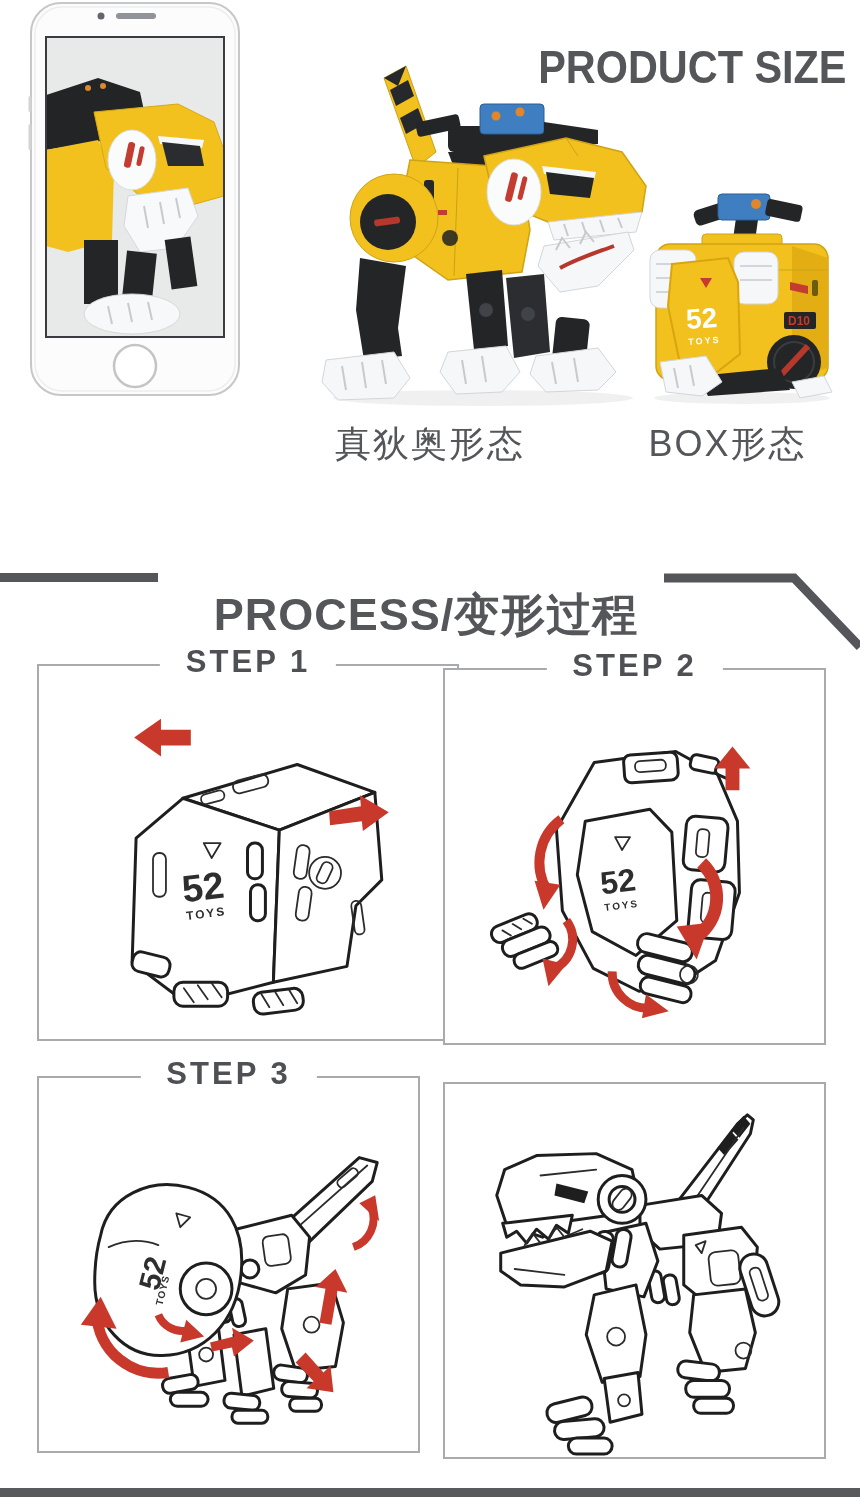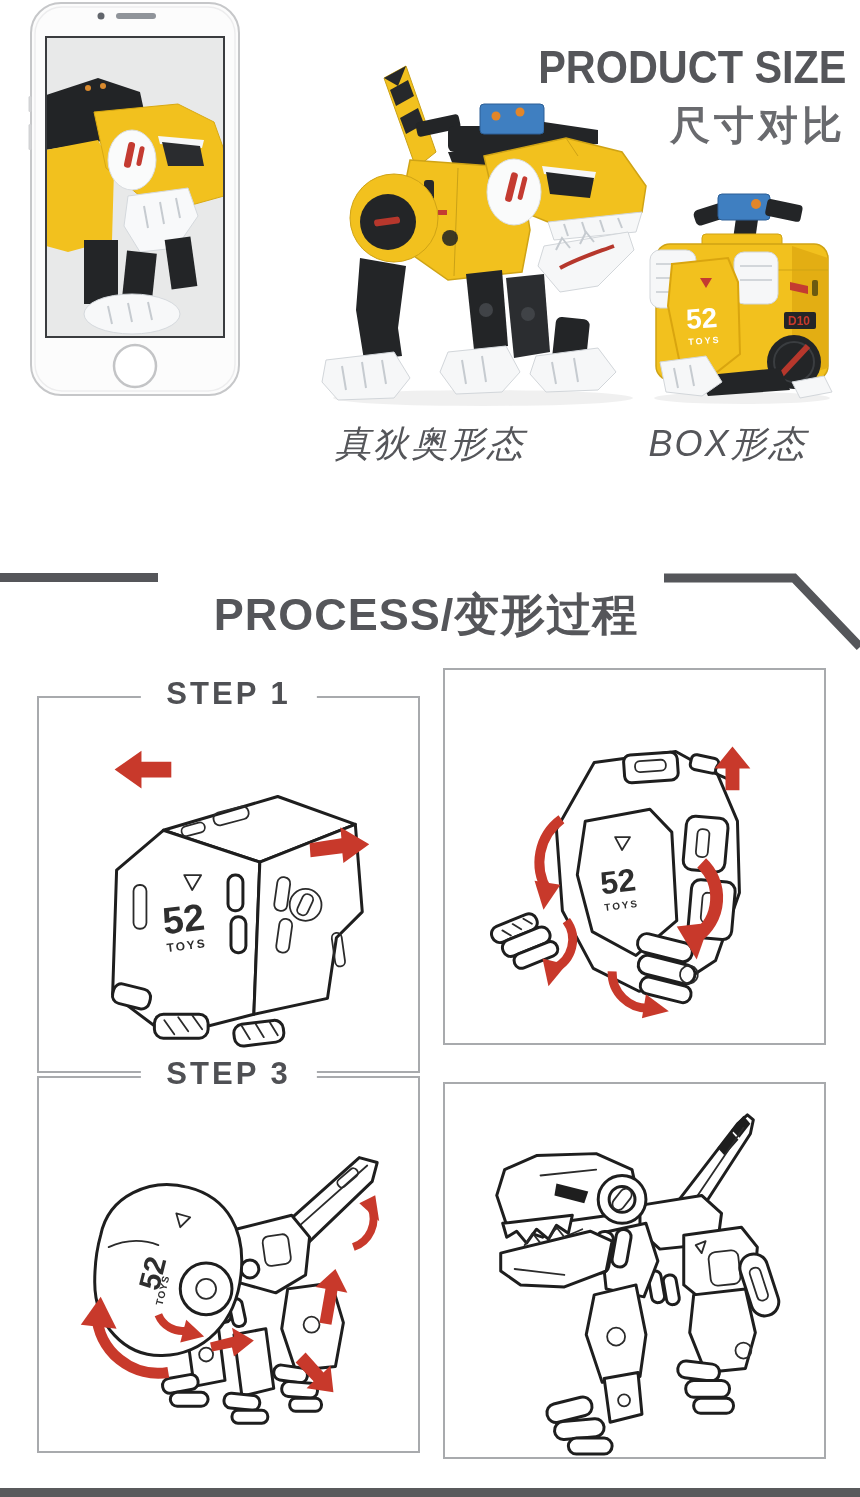--- a/index.html
+++ b/index.html
@@ -1,39 +1,39 @@
 <!DOCTYPE html>
 <html><head>
 <meta charset="utf-8">
 <style>
   html,body{margin:0;padding:0;background:#fff;}
   .page{position:relative;width:860px;height:1497px;background:#ffffff;overflow:hidden;
         font-family:"Liberation Sans", sans-serif;}
   .abs{position:absolute;}
 
   
-  .hero-title{position:absolute;top:44px;right:14px;text-align:right;color:#55565a;}
+  .hero-title{position:absolute;top:44px;right:14px;color:#55565a;}
   .hero-title-en{font-size:46px;font-weight:800;letter-spacing:0;line-height:1.0;
                  transform:scaleX(.9);transform-origin:100% 50%;}
   .hero-title-zh{font-size:40px;font-weight:700;color:#696a6e;letter-spacing:4px;margin-top:8px;}
 
   .form-label{position:absolute;top:420px;font-size:36px;font-weight:500;color:#55565a;
-              letter-spacing:2px;text-align:center;font-style:italic;}
+              letter-spacing:2px;text-align:center;}
   .form-label.beast{left:300px;width:260px;}
   .form-label.box{left:620px;width:215px;}
 
   
   .process-title{position:absolute;left:0;right:8px;top:548px;text-align:center;
                  font-size:45px;font-weight:800;color:#55565a;letter-spacing:1px;}
   .rule-left{position:absolute;left:0;top:573px;width:158px;height:9px;background:#55565a;}
   .rule-right{position:absolute;left:664px;top:569px;width:196px;height:84px;}
 
   
   .step-box{position:absolute;width:379px;height:373px;border:2px solid #a8aaad;background:#fff;}
-  .step-box.s1{left:37px;top:696px;}
+  .step-box.s1{left:37px;top:664px;padding-left:39px;}
   .step-box.s2{left:443px;top:668px;}
   .step-box.s3{left:37px;top:1076px;}
   .step-box.s4{left:443px;top:1082px;}
   .step-label{position:absolute;top:-22px;left:50%;transform:translateX(-50%);
               background:#fff;padding:0 26px;font-size:31px;font-weight:800;color:#4f5054;
               letter-spacing:3px;white-space:nowrap;}
   .step-art{position:absolute;left:0;top:0;width:100%;height:100%;overflow:visible;}
 
   .footer-bar{position:absolute;left:0;top:1488px;width:860px;height:9px;background:#595a5c;}
 
@@ -183,21 +183,20 @@
         <path d="M138,190 L166,160" stroke="#b6372c" stroke-width="6" fill="none"></path>
         <path d="M56,190 L138,182 L148,204 L66,210 Z" fill="#232527"></path>
         <path d="M18,176 L64,170 L80,196 L60,210 L24,206 Z" fill="#f6f7f8" stroke="#d2d6da"></path>
         <path d="M32,182 L36,202 M48,179 L52,200" stroke="#c6cbd0" stroke-width="2" fill="none"></path>
         <path d="M150,196 L182,190 L190,206 L158,212 Z" fill="#f6f7f8" stroke="#d2d6da"></path>
       </g>
     </svg>
 
     <div class="hero-title">
       <div class="hero-title-en">PRODUCT SIZE</div>
-      <div class="hero-title-zh">尺寸对比</div>
     </div>
 
     <div class="form-label beast">真狄奥形态</div>
     <div class="form-label box">BOX形态</div>
   </section>
 
   <section>
     <div class="rule-left"></div>
     <svg class="rule-right" viewBox="0 0 196 84">
       <polyline points="0,9 130,9 196,78" fill="none" stroke="#55565a" stroke-width="9"></polyline>
@@ -233,20 +232,21 @@
           <text class="logo52" x="128" y="254" font-size="12" letter-spacing="2" transform="rotate(-7 140 248)">TOYS</text>
         </g>
         <g>
           <path class="red" d="M133,64 L133,80 L103,80 L103,91 L76,72 L103,53 L103,64 Z"></path>
           <path class="red" d="M272,146 L304,141 L303,130 L332,147 L306,166 L305,156 L273,160 Z"></path>
         </g>
       </svg>
     </div>
 
     <div class="step-box s2">
+      <span class="step-label">STEP 2</span>
       <svg class="step-art" viewBox="0 0 381 375">
         <g>
           <path class="ink" d="M150,93 L232,82 L274,105 L294,152 L296,224 L272,292 L234,317 L195,323 L149,300 L118,242 L112,160 Z"></path>
           <rect class="ink" x="180" y="84" width="54" height="28" rx="7" transform="rotate(-4 207 98)"></rect>
           <rect class="ink2" x="191" y="91" width="31" height="11" rx="5" transform="rotate(-4 206 96)"></rect>
           <rect class="ink" stroke-width="2.4" x="247" y="87" width="28" height="15" rx="5" transform="rotate(12 261 94)"></rect>
           <rect class="ink" stroke-width="2.4" x="272" y="96" width="20" height="12" rx="5" transform="rotate(24 282 102)"></rect>
           <path class="ink" d="M141,152 L206,140 L228,163 L233,252 L192,287 L148,263 L133,206 Z"></path>
           <path class="ink2" d="M171,168 L186,168 L178,181 Z"></path>
           <rect class="ink" stroke-width="2.4" x="241" y="148" width="42" height="54" rx="9" transform="rotate(5 262 175)"></rect>

